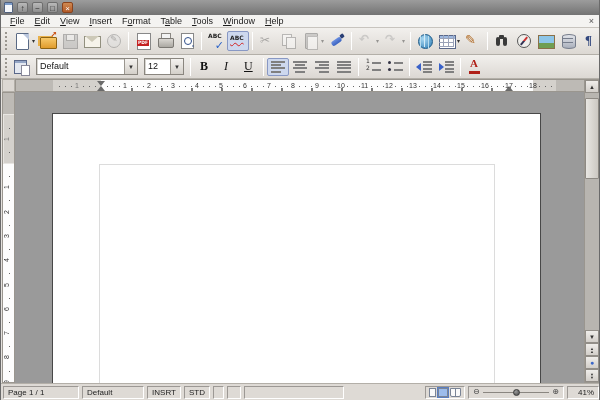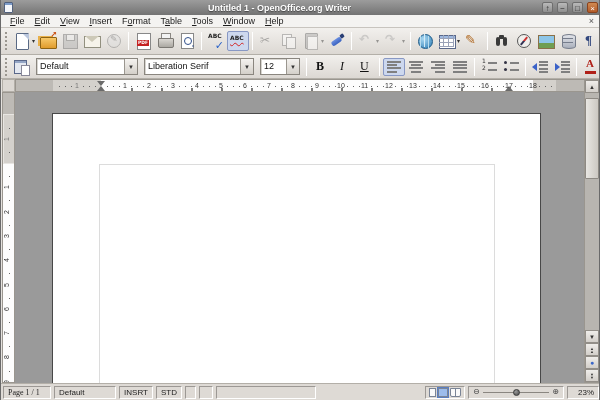--- a/index.html
+++ b/index.html
@@ -185,21 +185,21 @@
   .sb-thumb{width:14px;height:81px;margin-top:5px;background:linear-gradient(90deg,#e8e6e2,#ccc8c2);
     border:1px solid #8d8983;border-radius:1px;flex:0 0 auto;}
   .sb-spacer{flex:1;}
   .sb-btn.nav-dot{color:#3a66c8;font-size:7px;}
   .sb-btn.dbl{flex-direction:column;gap:0;font-size:4px;line-height:3px;}
   
   .statusbar{position:absolute;left:0;top:383px;width:600px;height:17px;background:#dedad5;
     border-top:1px solid #b3afa8;display:flex;align-items:center;padding:1px 2px;gap:3px;font-size:8px;color:#222;}
   .sb-cell{height:13px;line-height:12px;padding:0 4px;border:1px solid #9c9894;border-bottom-color:#fff;
     border-right-color:#fff;background:#dedad5;white-space:nowrap;overflow:hidden;flex:0 0 auto;}
-  .sb-cell.w-page{width:48px;font-family:Liberation Serif, serif;}
+  .sb-cell.w-page{width:76px;}
   .sb-cell.w-style{width:62px;}
   .sb-cell.w-lang{width:76px;text-align:center;}
   .sb-cell.w-insrt{width:34px;text-align:center;}
   .sb-cell.w-std{width:26px;text-align:center;}
   .sb-cell.w-e1{width:11px;}
   .sb-cell.w-e2{width:14px;}
   .sb-cell.w-e3{width:100px;}
   .sb-flex{flex:1;}
   .view-icons{display:flex;align-items:center;gap:2px;padding:0 3px;height:13px;border:1px solid #9c9894;
     border-bottom-color:#fff;border-right-color:#fff;flex:0 0 auto;}
@@ -216,21 +216,20 @@
     background:radial-gradient(circle at 35% 30%,#9a9a9a,#4a4a4a);border:1px solid #3a3a3a;}
   .sb-cell.w-zoom{width:32px;text-align:right;}
 </style>
 </head>
 <body>
 
 <div class="window" data-name="writer-window">
 
   <div class="titlebar" data-name="titlebar">
     <span class="app-icon" data-name="app-icon"></span>
-    <span class="title-text" data-name="window-title">Untitled 1 - OpenOffice.org Writer</span>
     <span class="win-controls" data-name="window-controls">
       <span class="win-btn" data-name="shade-button">↑</span>
       <span class="win-btn" data-name="minimize-button">−</span>
       <span class="win-btn" data-name="maximize-button">□</span>
       <span class="win-btn close" data-name="close-button">×</span>
     </span>
   </div>
 
   <div class="menubar" id="menubar" data-name="menubar">
     <span class="menu-item" data-name="menu-file"><u>F</u>ile</span>
@@ -331,24 +330,20 @@
         <i class="ticon icon-nonprinting-characters" data-name="nonprinting-characters-icon"></i>
       </span>
     </div>
   <div class="toolbar formatting" id="tb-formatting" data-name="formatting-toolbar">
       <span class="grip" data-name="toolbar-grip"></span>
       <span class="tbtn" data-name="styles-formatting-button">
         <i class="ticon icon-styles-formatting" data-name="styles-formatting-icon"></i>
       </span>
       <span class="tcombo" data-name="paragraph-style-combo">
         <span class="tcombo-text" data-name="paragraph-style-value">Default</span>
-        <span class="tcombo-btn" data-name="dropdown-arrow-icon">▼</span>
-      </span>
-      <span class="tcombo" data-name="font-name-combo">
-        <span class="tcombo-text" data-name="font-name-value">Liberation Serif</span>
         <span class="tcombo-btn" data-name="dropdown-arrow-icon">▼</span>
       </span>
       <span class="tcombo" data-name="font-size-combo">
         <span class="tcombo-text" data-name="font-size-value">12</span>
         <span class="tcombo-btn" data-name="dropdown-arrow-icon">▼</span>
       </span>
       <span class="tsep" data-name="toolbar-separator"></span>
       <span class="tbtn" data-name="bold-button">
         <i class="ticon icon-bold" data-name="bold-icon"></i>
       </span>
@@ -554,16 +549,16 @@
       <span class="vi book" data-name="book-view-icon"></span>
     </span>
     <span class="zoom-cell" data-name="zoom-slider-cell">
       <span class="zoom-sign" data-name="zoom-out-icon">⊖</span>
       <span class="zoom-track" data-name="zoom-slider-track">
         <span class="zoom-tick" data-name="zoom-slider-tick"></span>
         <span class="zoom-thumb" data-name="zoom-slider-thumb"></span>
       </span>
       <span class="zoom-sign" data-name="zoom-in-icon">⊕</span>
     </span>
-    <span class="sb-cell w-zoom" data-name="status-zoom-level">23%</span>
+    <span class="sb-cell w-zoom" data-name="status-zoom-level">41%</span>
   </div>
 
 </div>
 
 </body></html>

